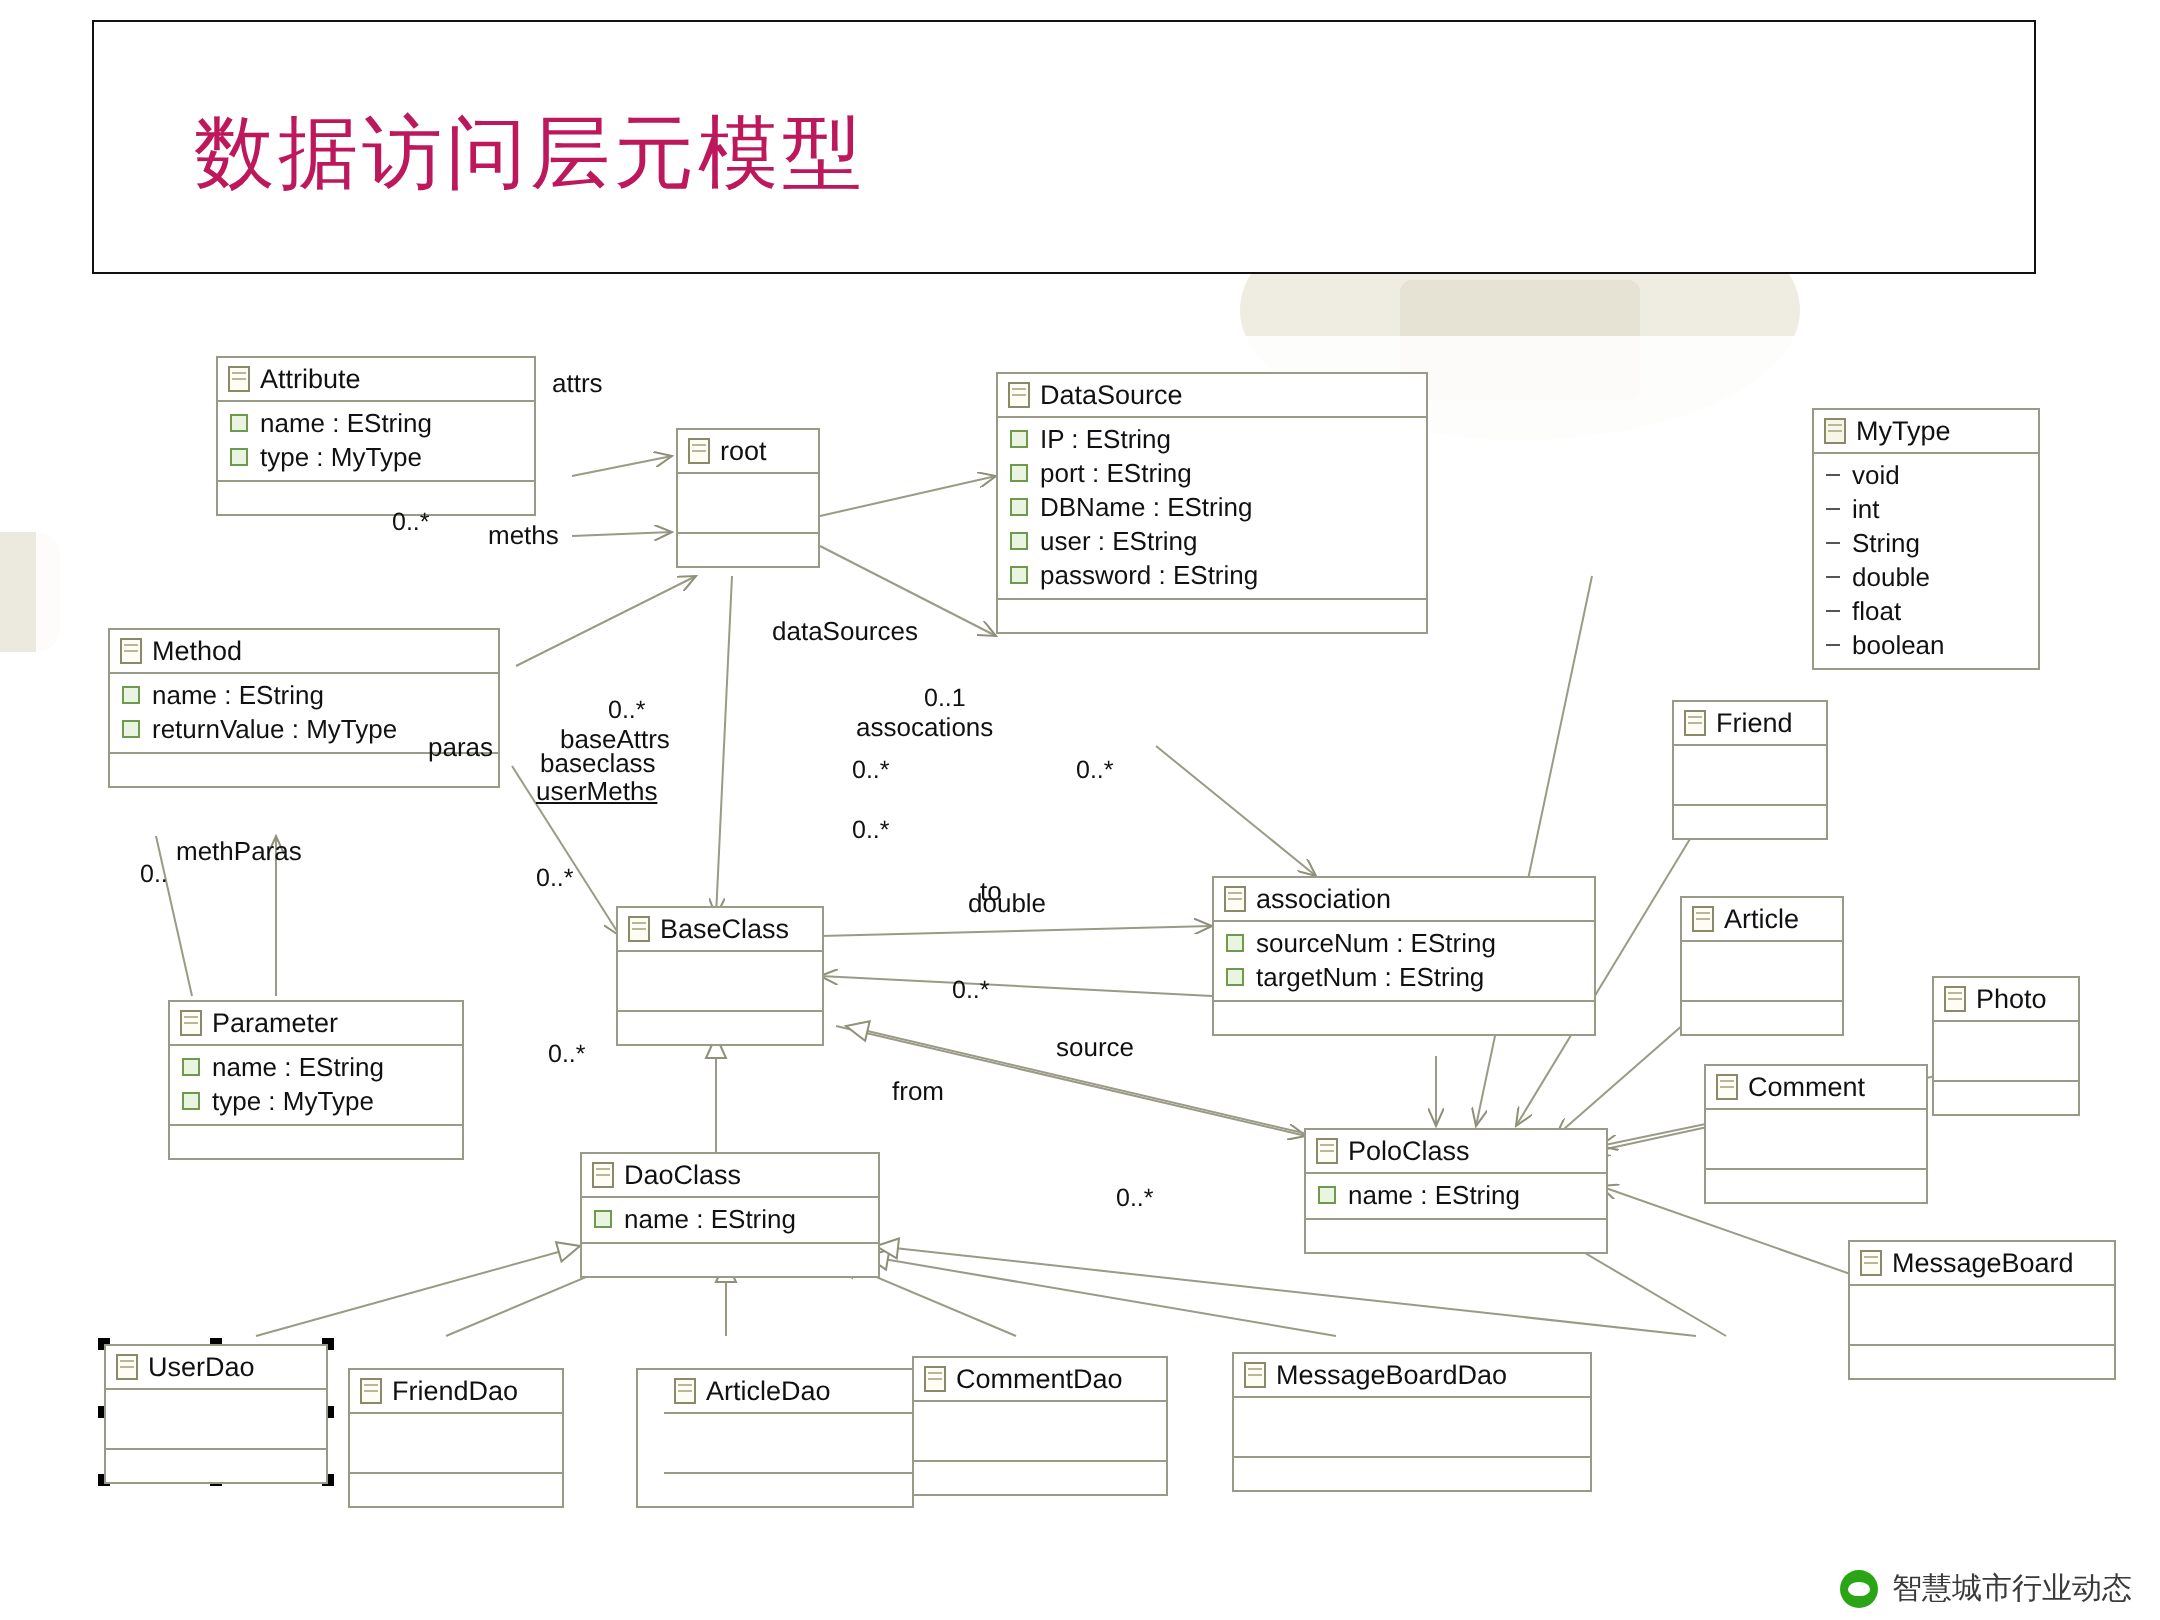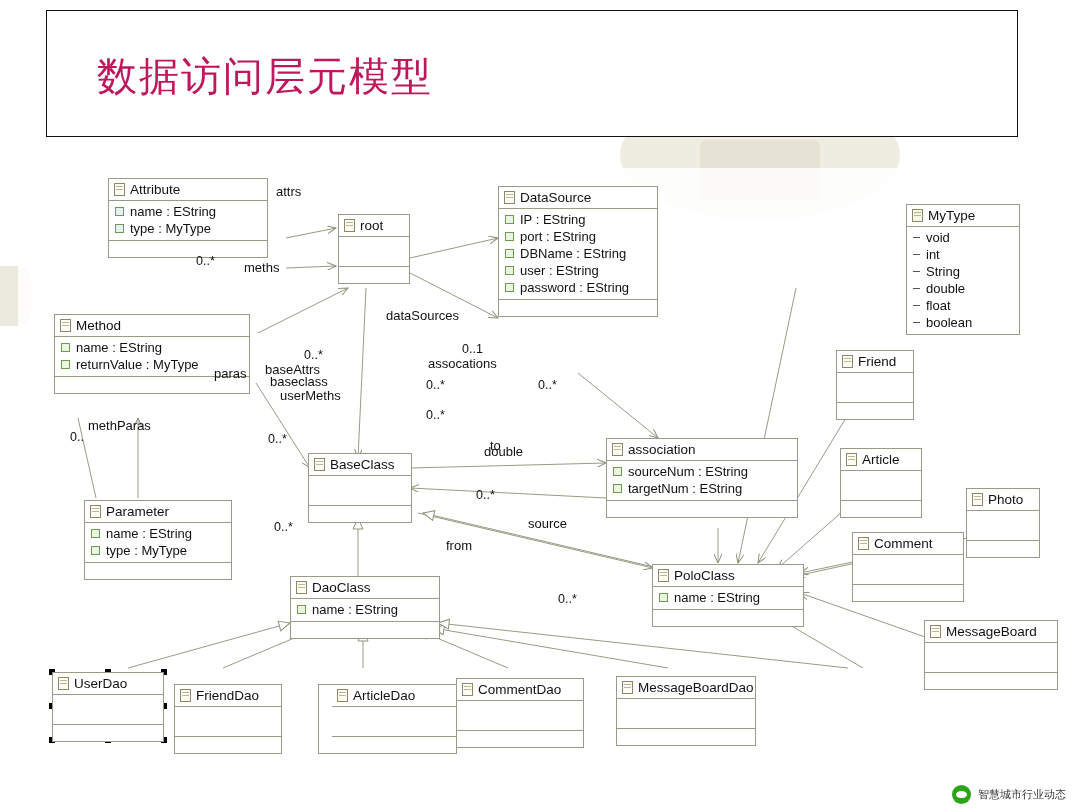--- a/index.html
+++ b/index.html
@@ -121,21 +121,21 @@
     z-index:6;
   }
   svg.edges{
     position:absolute;left:0;top:0;width:1044px;height:612px;
     z-index:1;
     overflow:visible;
   }
   .wm{
     position:absolute;right:14px;bottom:6px;
     display:flex;align-items:center;gap:7px;
-    font-size:11px;color:#3a3a3a;
+    font-size:15px;color:#3a3a3a;
     font-family:Liberation Serif, serif;
   }
   .wm .logo{
     width:19px;height:19px;border-radius:50%;
     background:#2aa515;position:relative;flex:none;
   }
   .wm .logo:after{
     content:"";position:absolute;left:4px;top:6px;width:11px;height:7px;
     border-radius:50% 50% 45% 45%;
     background:#fff;
@@ -242,21 +242,21 @@
 
     <div class="cls" style="left:320px;top:46px;width:72px;">
       <div class="hd">
           <span class="ic"></span>
           <span>root</span>
         </div>
       <div class="attrs empty"></div>
       <div class="ops"></div>
     </div>
 
-    <div class="cls" style="left:480px;top:18px;width:160px;">
+    <div class="cls" style="left:480px;top:18px;width:216px;">
       <div class="hd">
           <span class="ic"></span>
           <span>DataSource</span>
         </div>
       <div class="attrs">
         <div class="row">
             <span class="mk"></span>
             <span>IP : EString</span>
           </div>
         <div class="row">
@@ -488,38 +488,38 @@
 
     <div class="cls" style="left:438px;top:510px;width:128px;">
       <div class="hd">
           <span class="ic"></span>
           <span>CommentDao</span>
         </div>
       <div class="attrs empty"></div>
       <div class="ops"></div>
     </div>
 
-    <div class="cls" style="left:598px;top:508px;width:140px;">
+    <div class="cls" style="left:598px;top:508px;width:180px;">
       <div class="hd">
           <span class="ic"></span>
           <span>MessageBoardDao</span>
         </div>
       <div class="attrs empty"></div>
       <div class="ops"></div>
     </div>
 
 
     <div class="lbl" style="left:258px;top:16px;">attrs</div>
     <div class="lbl" style="left:226px;top:92px;">meths</div>
     <div class="lbl" style="left:368px;top:140px;">dataSources</div>
     <div class="lbl" style="left:410px;top:188px;">assocations</div>
     <div class="lbl" style="left:196px;top:198px;">paras</div>
-    <div class="lbl" style="left:247px;top:194px;">baseAttrs</div>
+    <div class="lbl" style="left:262px;top:194px;">baseAttrs</div>
     <div class="lbl" style="left:252px;top:206px;">baseclass</div>
-    <div class="lbl" style="left:262px;top:220px;">userMeths</div>
+    <div class="lbl" style="left:250px;top:220px;text-decoration:underline;">userMeths</div>
     <div class="lbl" style="left:70px;top:250px;">methParas</div>
     <div class="lbl" style="left:472px;top:270px;">to</div>
     <div class="lbl" style="left:466px;top:276px;">double</div>
     <div class="lbl" style="left:510px;top:348px;">source</div>
     <div class="lbl" style="left:428px;top:370px;">from</div>
 
     <div class="mult" style="left:178px;top:86px;">0..*</div>
     <div class="mult" style="left:286px;top:180px;">0..*</div>
     <div class="mult" style="left:444px;top:174px;">0..1</div>
     <div class="mult" style="left:408px;top:210px;">0..*</div>

